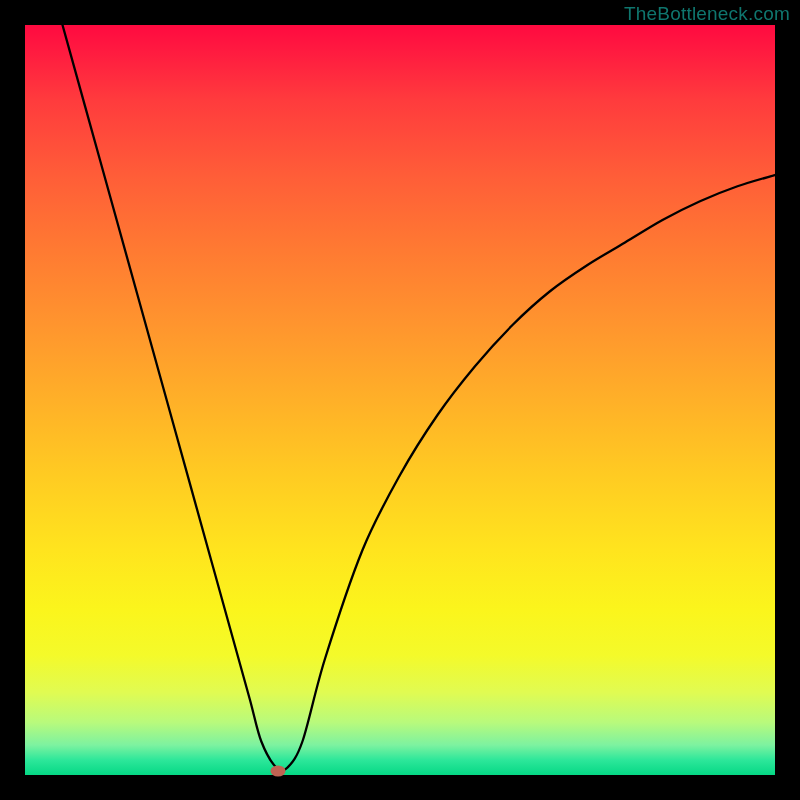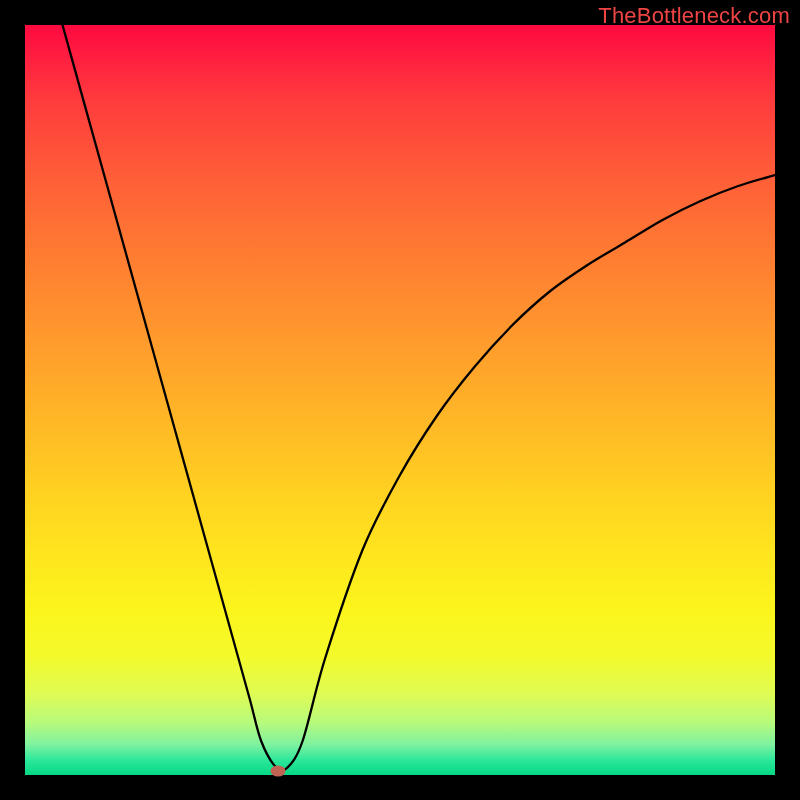--- a/index.html
+++ b/index.html
@@ -48,22 +48,22 @@
     width: 15px;
     height: 11px;
     background: #c06353;
     border-radius: 50%;
     transform: translate(-50%, -50%);
   }
   .watermark {
     position: absolute;
     top: 3px;
     right: 10px;
-    color: #ef4444;
-    font-size: 22px;
+    color: #0f766e;
+    font-size: 19px;
     letter-spacing: 0.2px;
   }
 </style>
 </head>
 <body>
 
 <div class="frame">
   <svg class="curve" viewBox="0 0 750 750" preserveAspectRatio="none">
     <path id="curve-path" d="M 37.5 0 C 43.5 21.6, 63 91.8, 75 135 C 87 178.2, 100.5 226.8, 112.5 270 C 124.5 313.2, 138 361.8, 150 405 C 162 448.2, 177.9 505.44, 187.5 540 C 197.1 574.56, 204.00000000000003 599.4, 210.00000000000003 621 C 216.00000000000003 642.6, 220.8 659.76, 225 675 C 229.2 690.24, 232.04999999999998 705.45, 236.25 716.25 C 240.45000000000002 727.05, 247.05000000000004 738.3, 251.25000000000003 742.5 C 255.45000000000002 746.7, 258.3 746.7, 262.5 742.5 C 266.7 738.3, 271.5 733.65, 277.5 716.25 C 283.5 698.85, 290.4 664.35, 300 633.75 C 309.6 603.15, 325.5 554.4, 337.5 525 C 349.5 495.6, 363 471.6, 375 450 C 387 428.4, 400.50000000000006 407.40000000000003, 412.50000000000006 390 C 424.50000000000006 372.59999999999997, 438 355.6499999999999, 450 341.24999999999994 C 462 326.84999999999997, 475.5 312, 487.5 300 C 499.5 288, 513 275.85, 525 266.25 C 537 256.65, 550.5 247.79999999999995, 562.5 239.99999999999994 C 574.5 232.19999999999993, 588 224.7, 600 217.5 C 612 210.3, 625.5 201.6, 637.5 195 C 649.5 188.4, 663 181.65, 675 176.25 C 687 170.85, 700.5 165.45, 712.5 161.25 C 724.5 157.05, 744 151.8, 750 150" fill="none" stroke="#000000" stroke-width="2.3" stroke-linejoin="round" stroke-linecap="round"></path>
   </svg>

